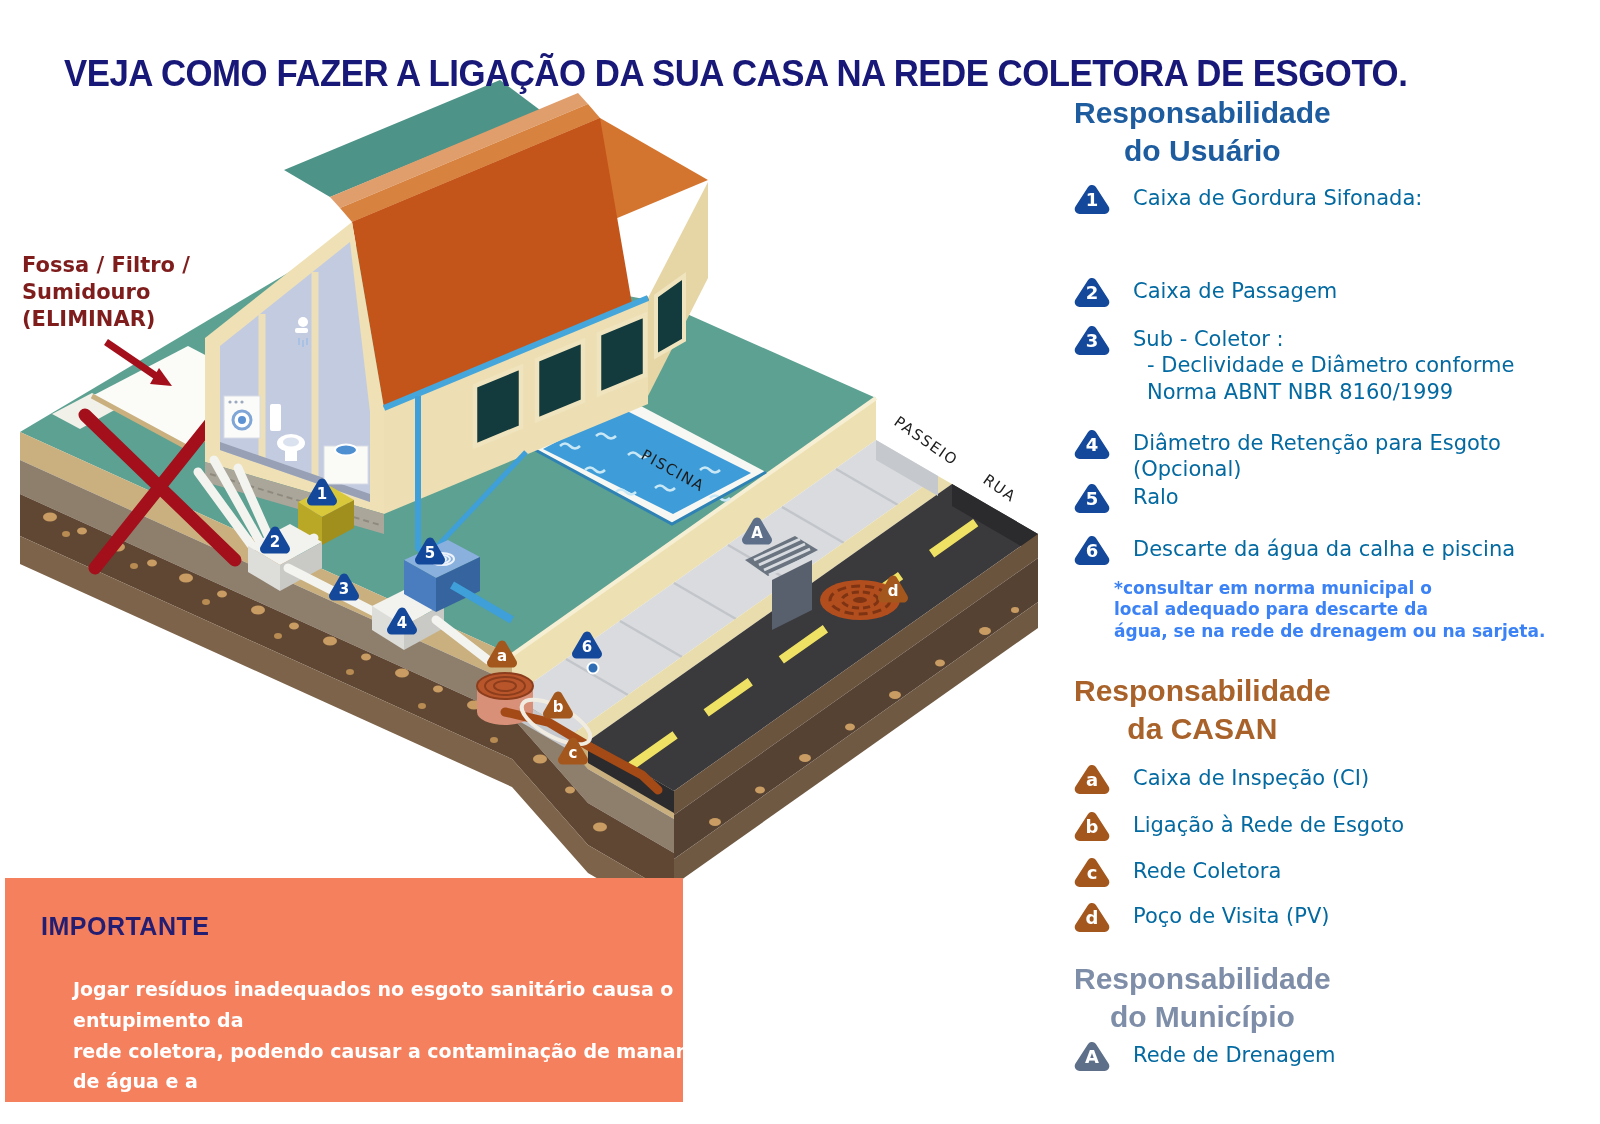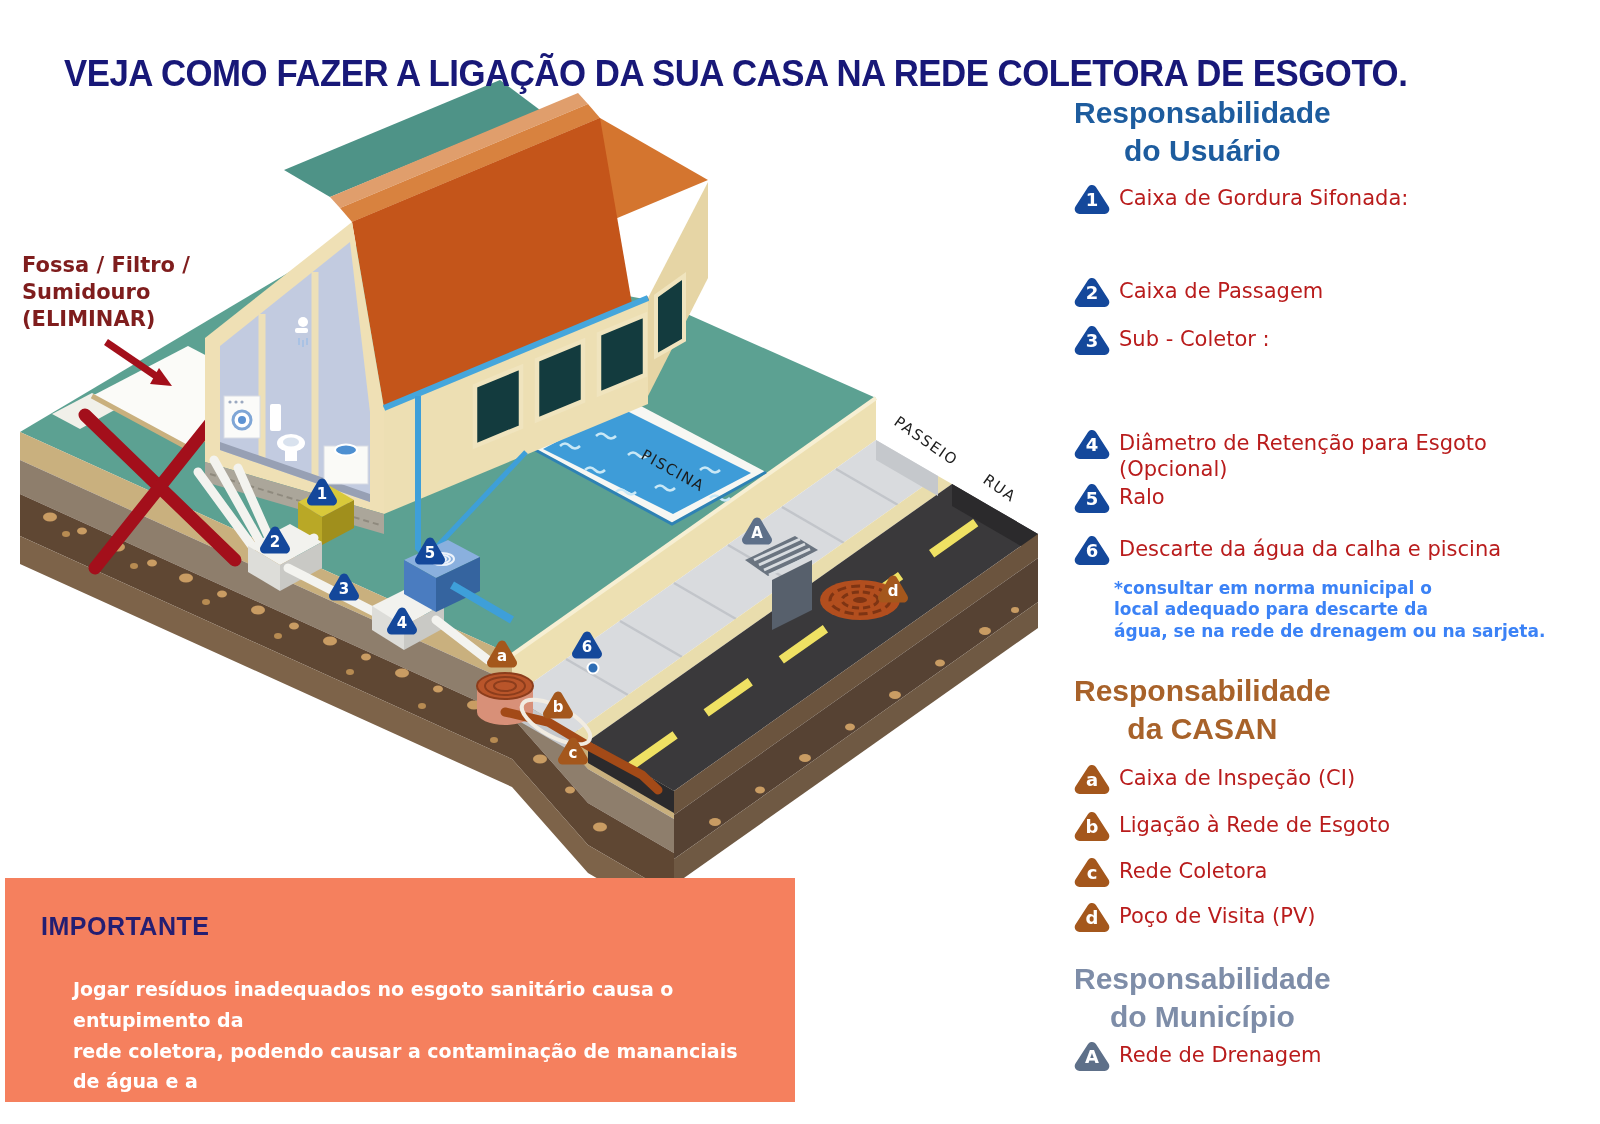--- a/index.html
+++ b/index.html
@@ -26,27 +26,27 @@
   .h-casan{top:672px;color:#A8622A;}
   .h-mun{top:960px;color:#7E8DA8;}
   .lrow{position:absolute;left:1074px;display:flex;align-items:flex-start;gap:9px;width:500px;}
   .lbadge{width:36px;height:33px;flex:0 0 36px;margin-top:-2px;}
   .lbadge path{stroke-linejoin:round;}
   .lbadge.blue path{fill:#14489B;stroke:#14489B;}
   .lbadge.brown path{fill:#A4571C;stroke:#A4571C;}
   .lbadge.slate path{fill:#5E7089;stroke:#5E7089;}
   .lbadge text{fill:#fff;font-size:13px;font-weight:bold;text-anchor:middle;
     font-family:"DejaVu Sans",sans-serif;}
-  .ltext{font-size:21px;color:#b91c1c;line-height:1.26;}
+  .ltext{font-size:21px;color:#0369a1;line-height:1.26;margin-left:14px;}
   .ltext .sub{display:block;white-space:pre-line;margin-left:14px;}
   .legend-note{position:absolute;left:1114px;top:578px;width:460px;font-size:17px;
     font-weight:700;color:#3b82f6;line-height:1.25;white-space:pre-line;}
 
   
-  .importante{position:absolute;left:5px;top:878px;width:790px;height:224px;
+  .importante{position:absolute;left:5px;top:878px;width:678px;height:224px;
     background:#F5805E;}
   .importante h3{position:absolute;left:36px;top:34px;margin:0;font-size:25px;
     font-weight:800;color:#241E72;letter-spacing:.5px;
     font-family:"Liberation Sans",sans-serif;}
   .importante p{position:absolute;left:68px;top:96px;margin:0;width:690px;
     font-size:19px;font-weight:700;color:#FFFFFF;line-height:1.62;white-space:pre-line;}
 
   
   .bdg path{stroke-linejoin:round;}
   .bdg.blue path{fill:#14489B;stroke:#14489B;}
@@ -378,21 +378,22 @@
       <path d="M0,-7 L9,7 L-9,7 Z" stroke-width="7"></path>
         <text y="4.5">2</text>
       </svg>
     <div class="ltext"><span>Caixa de Passagem</span></div>
   </div>
   <div class="lrow" style="top:326px">
     <svg class="lbadge blue" viewBox="-13 -11 26 22">
       <path d="M0,-7 L9,7 L-9,7 Z" stroke-width="7"></path>
         <text y="4.5">3</text>
       </svg>
-    <div class="ltext"><span>Sub - Coletor :</span></div>
+    <div class="ltext"><span>Sub - Coletor :</span><span class="sub">- Declividade e Diâmetro conforme
+  Norma ABNT NBR 8160/1999</span></div>
   </div>
   <div class="lrow" style="top:430px">
     <svg class="lbadge blue" viewBox="-13 -11 26 22">
       <path d="M0,-7 L9,7 L-9,7 Z" stroke-width="7"></path>
         <text y="4.5">4</text>
       </svg>
     <div class="ltext"><span>Diâmetro de Retenção para Esgoto (Opcional)</span></div>
   </div>
   <div class="lrow" style="top:484px">
     <svg class="lbadge blue" viewBox="-13 -11 26 22">

